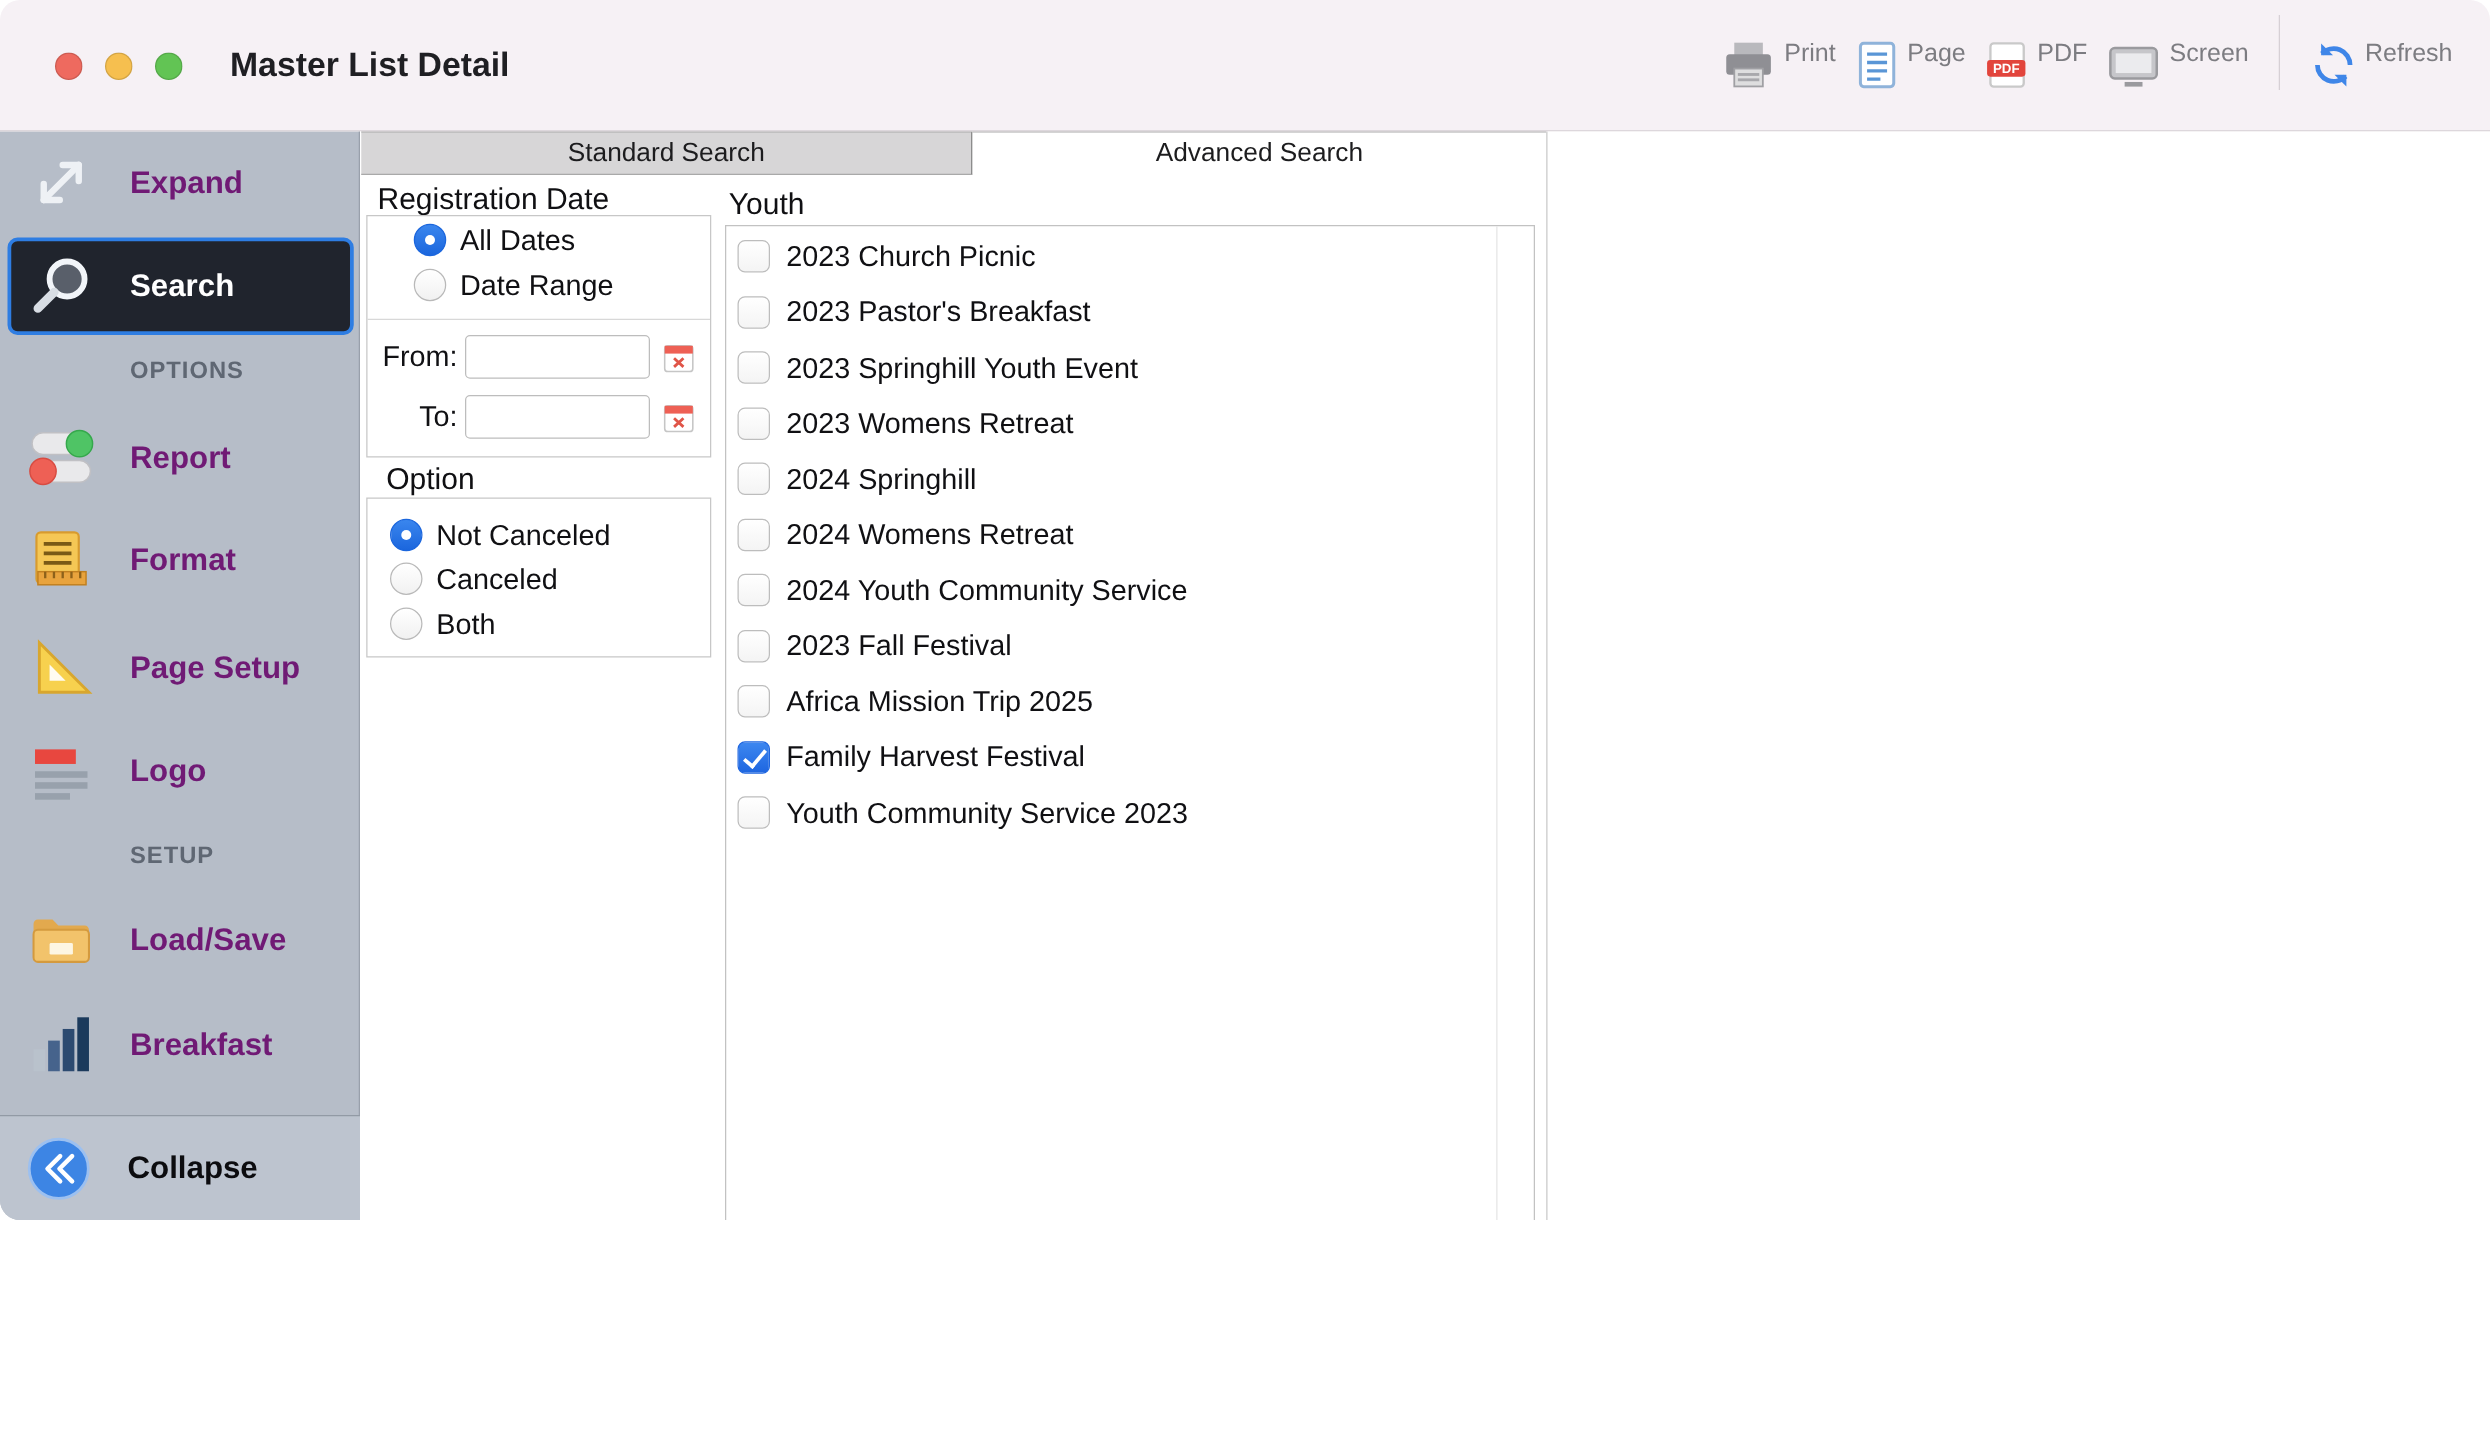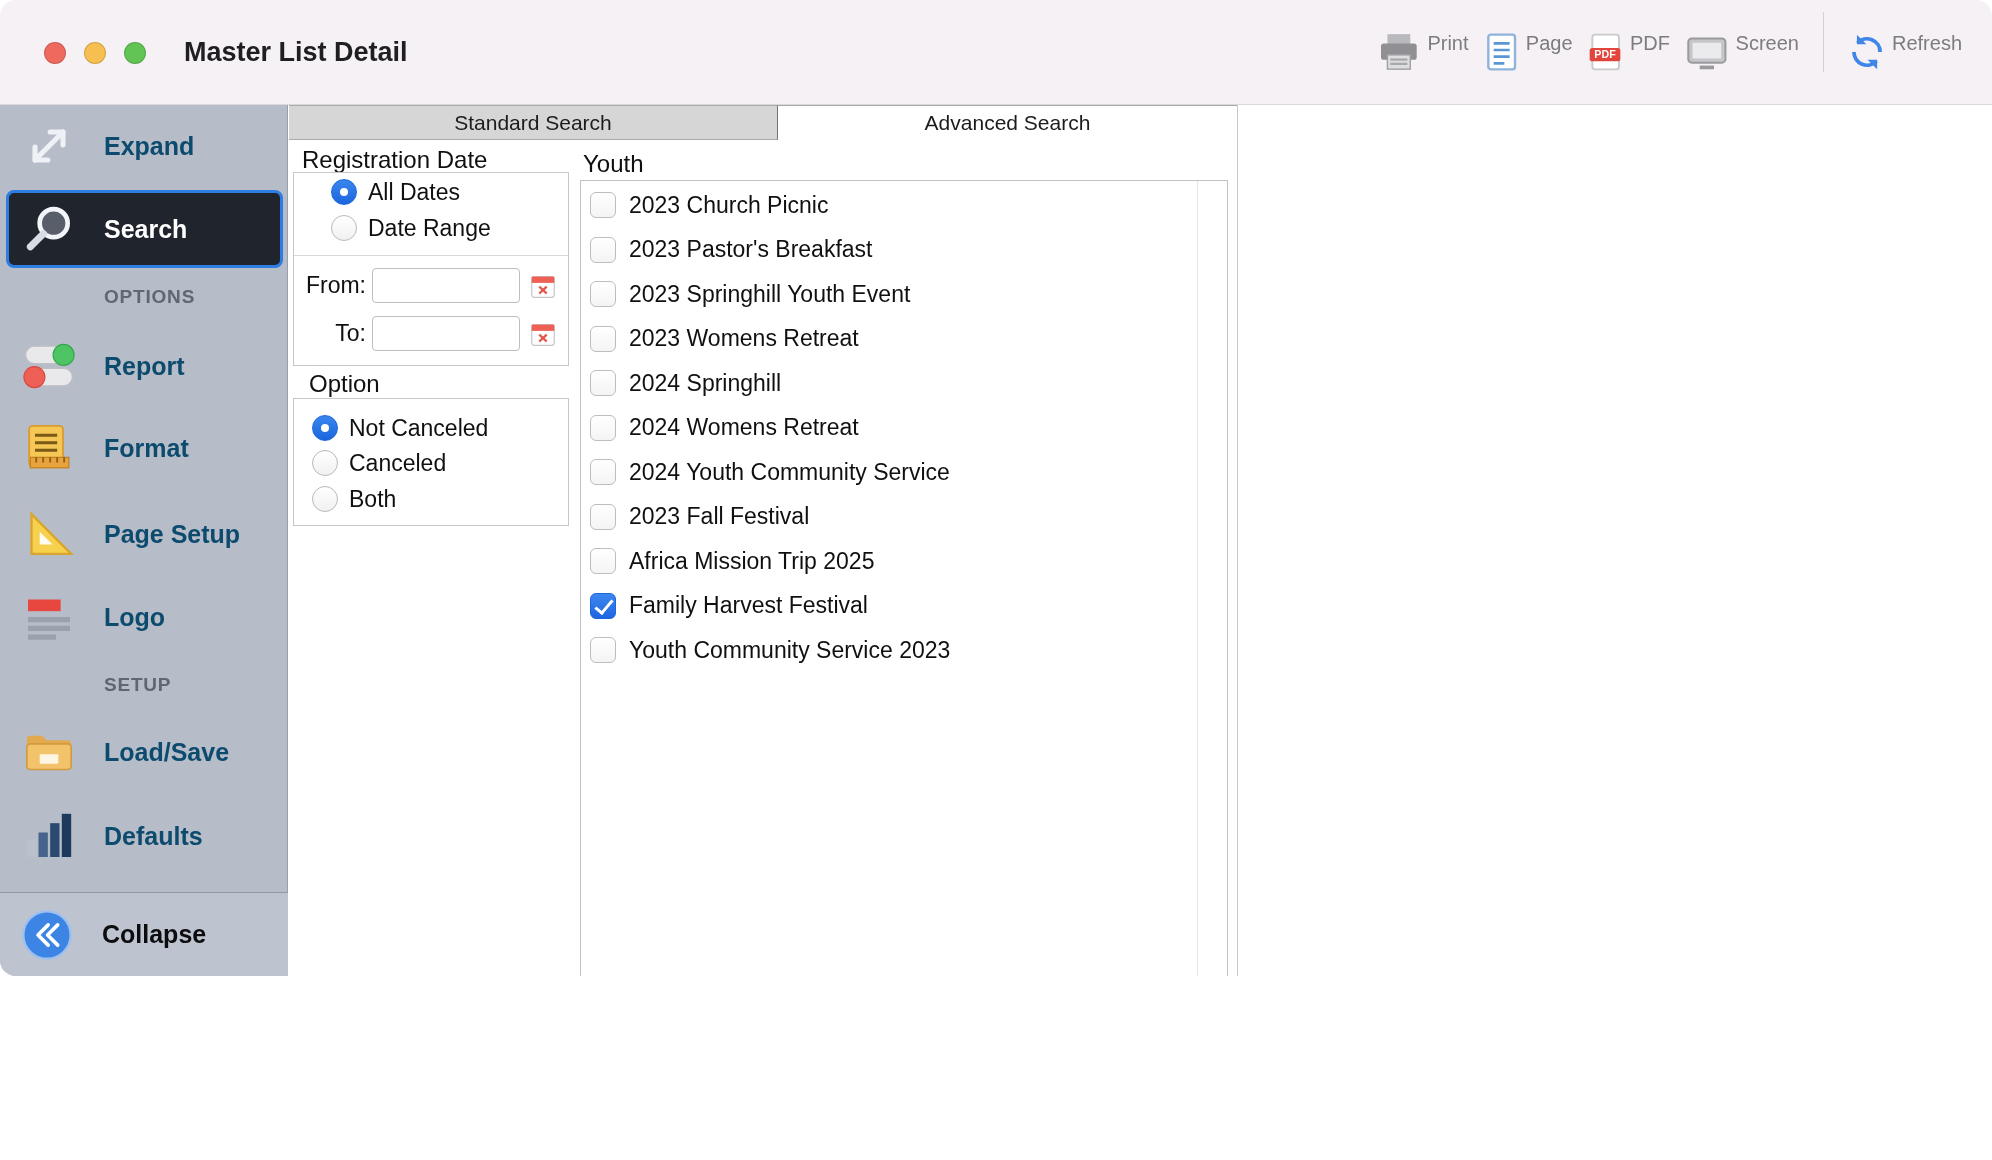--- a/index.html
+++ b/index.html
@@ -18,21 +18,21 @@
   .tool { min-width: 74px; display: flex; flex-direction: row; align-items: flex-start; gap: 6px; padding: 0 4px; }
   .tool svg { height: 40px; display: block; }
   .tool-label { font-size: 20px; color: #7c7c81; }
   .toolbar-divider { width: 1px; height: 60px; background: #d6d0d5; margin: 0 14px; align-self: center; }
 
   
   .sidebar { position: absolute; left: 0; top: 105px; width: 288px; bottom: 0; background: #b6bdc8; border-right: 1px solid #99a0ab; }
   .side-item { position: absolute; left: 0; width: 288px; height: 78px; display: flex; align-items: center; }
   .side-item .icn { width: 58px; height: 58px; margin-left: 20px; flex: none; display: flex; align-items: center; justify-content: center; }
   .side-item .icn svg { width: 56px; height: 56px; }
-  .side-item .lbl { margin-left: 26px; font-size: 25px; font-weight: bold; color: #0c4a6e; white-space: nowrap; }
+  .side-item .lbl { margin-left: 26px; font-size: 25px; font-weight: bold; color: #701a75; white-space: nowrap; }
   .side-item.selected { left: 6px; width: 277px; border: 3px solid #2e7de2; border-radius: 8px; background: #20242d; }
   .side-item.selected .icn { margin-left: 11px; }
   .side-item.selected .lbl { color: #ffffff; }
   .side-header { position: absolute; left: 104px; font-size: 19px; font-weight: bold; color: #5f6773; letter-spacing: 0.8px; }
   .collapse-bar { position: absolute; left: 0; bottom: 0; width: 288px; height: 84px; background: #bdc4cf; border-top: 1px solid #929aa5; display: flex; align-items: center; }
   .collapse-bar .icn { width: 54px; height: 54px; margin-left: 20px; flex: none; }
   .collapse-bar .icn svg { width: 54px; height: 54px; }
   .collapse-bar .lbl { margin-left: 28px; font-size: 25px; font-weight: bold; color: #0c0c0f; }
 
   
@@ -232,21 +232,21 @@
 
     <div class="side-item" style="top:692px;">
       <span class="icn">
         <svg viewBox="0 0 48 48">
           <rect x="5" y="27" width="8" height="15" fill="#b9c2cc"></rect>
           <rect x="15" y="21" width="8" height="21" fill="#46638c"></rect>
           <rect x="25" y="13" width="8" height="29" fill="#2c4a70"></rect>
           <rect x="35" y="5" width="8" height="37" fill="#1b3a5c"></rect>
         </svg>
       </span>
-      <span class="lbl">Defaults</span>
+      <span class="lbl">Breakfast</span>
     </div>
 
     <div class="collapse-bar">
       <span class="icn">
         <svg viewBox="0 0 48 48">
           <circle cx="24" cy="24" r="21" fill="#3d85e4"></circle>
           <circle cx="24" cy="24" r="21" fill="none" stroke="#9cc0f0" stroke-width="2"></circle>
           <path d="M25 15l-9 9 9 9M33.5 15l-9 9 9 9" stroke="#ffffff" stroke-width="3.2" fill="none" stroke-linecap="round" stroke-linejoin="round"></path>
         </svg>
       </span>

